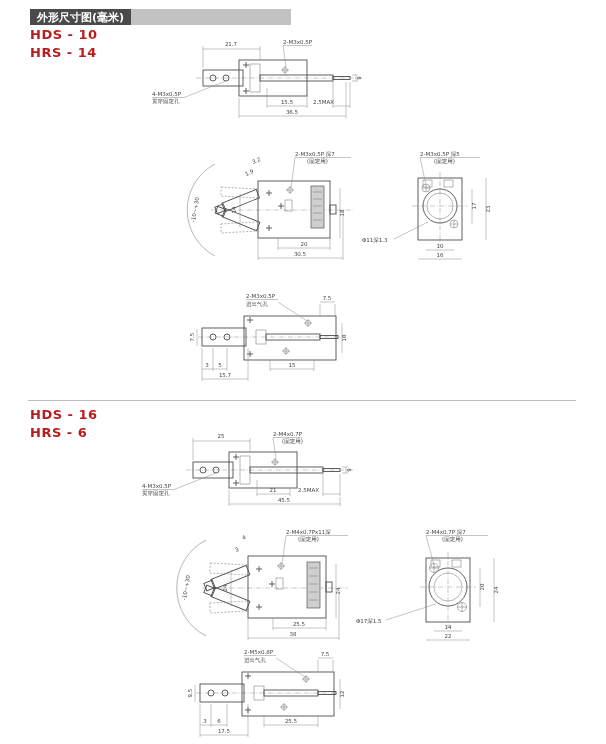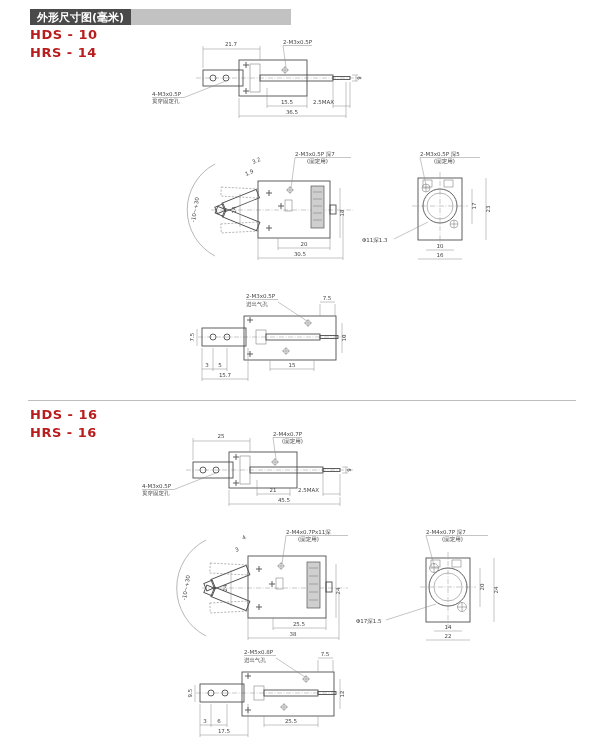--- a/index.html
+++ b/index.html
@@ -236,21 +236,21 @@
         <text class="dim" x="35" y="87" text-anchor="middle">15.7</text>
         <line class="dl" x1="7" y1="39" x2="7" y2="56"></line>
         <text class="dim" transform="rotate(-90 4 47)" x="4" y="47" text-anchor="middle">7.5</text>
       </g>
     </svg>
   </div>
 
   <div class="divider"></div>
 
   <div class="model m2a">HDS - 16</div>
-  <div class="model m2b">HRS - 16</div>
+  <div class="model m2b">HRS - 6</div>
 
   <div class="drw" style="left:140px;top:428px;width:230px;height:80px">
     <svg width="230" height="80" viewBox="0 0 230 80">
       <g>
         <line class="cl" x1="46" y1="42" x2="214" y2="42"></line>
         <rect class="ln" x="53" y="34" width="40" height="16"></rect>
         <circle class="ln" cx="63" cy="42" r="3"></circle>
           <circle class="ln" cx="76" cy="42" r="3"></circle>
         <rect class="ln" x="89" y="24" width="68" height="36"></rect>
         <rect class="thin" x="100" y="28" width="10" height="28"></rect>

